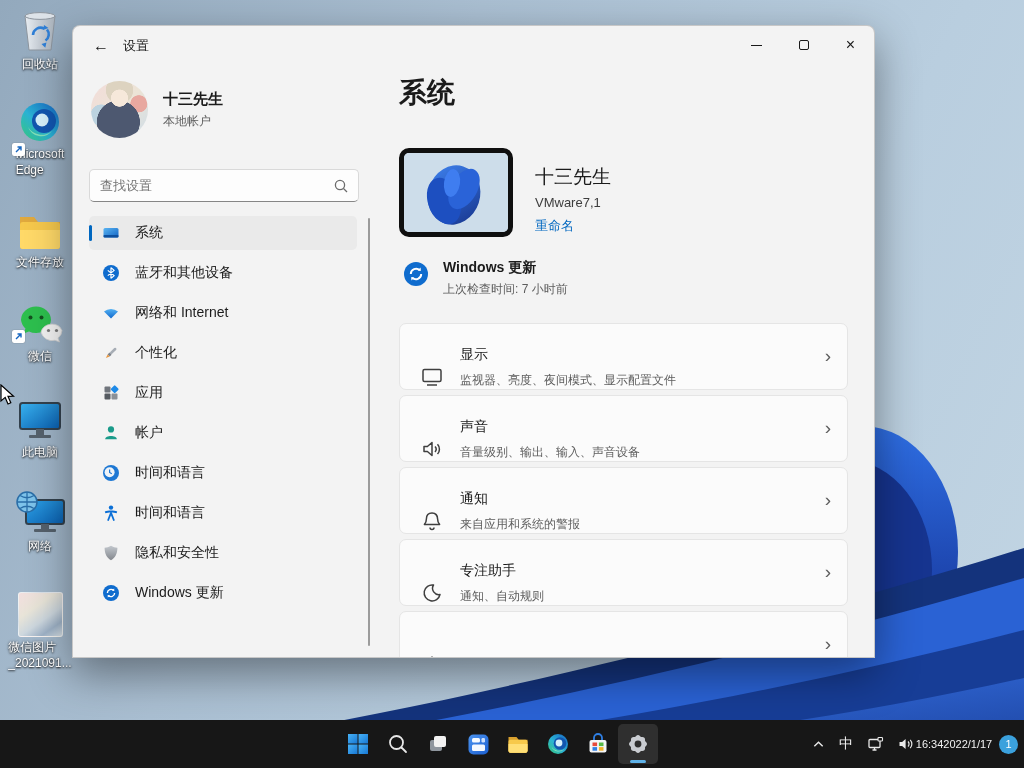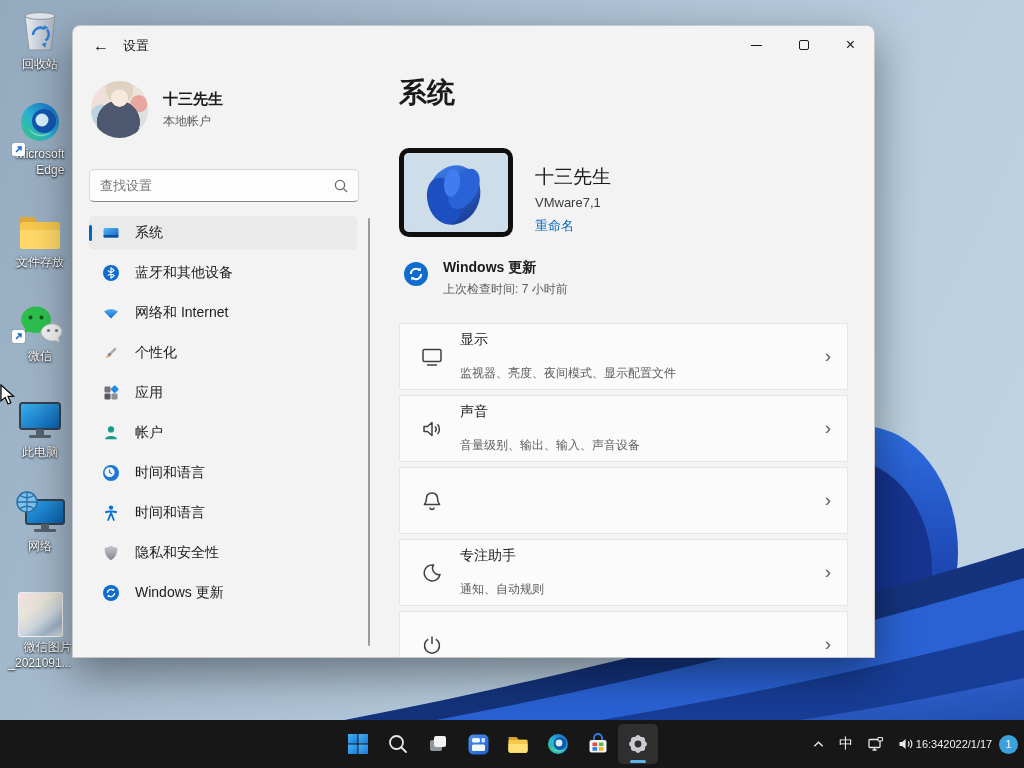--- a/index.html
+++ b/index.html
@@ -3,21 +3,21 @@
 <meta charset="utf-8">
 <style>
   * { margin:0; padding:0; box-sizing:border-box; }
   html,body { width:1024px; height:768px; overflow:hidden; font-family:"Liberation Sans",sans-serif; }
   .desktop { position:absolute; inset:0; width:1024px; height:768px;
     background:linear-gradient(115deg,#93a9bd 0%,#aabfd2 35%,#b9cedf 70%,#c2d5e3 100%); overflow:hidden; }
   .bloom { position:absolute; left:0; top:0; pointer-events:none; }
 
   
   .dicon { position:absolute; left:2px; width:76px; display:flex; flex-direction:column; align-items:center; }
-  .dlabel { margin-top:3px; font-size:12px; color:#fff; text-align:right; line-height:1.3;
+  .dlabel { margin-top:3px; font-size:12px; color:#fff; text-align:left; line-height:1.3;
     text-shadow:0 1px 2px rgba(0,0,0,.85), 0 0 3px rgba(0,0,0,.6); }
   .thumb { width:45px; height:45px; border-radius:3px; border:1px solid rgba(255,255,255,.6);
     background:linear-gradient(145deg,#f2dede 0%,#e8e4d8 35%,#cdd7de 60%,#9fb3c8 80%,#d8e2e8 100%); }
   .shortcut { position:absolute; left:10px; bottom:22px; width:13px; height:13px; background:#fff; border-radius:2px;
     display:flex; align-items:center; justify-content:center; box-shadow:0 0 1px rgba(0,0,0,.5); }
   .cursor { position:absolute; left:0px; top:384px; }
 
   
   .win { position:absolute; left:72px; top:25px; width:803px; height:633px; background:#f3f3f3;
     border:1px solid rgba(0,0,0,.18); border-radius:8px 8px 0 0; box-shadow:0 16px 44px rgba(0,0,0,.42); overflow:hidden; }
@@ -67,25 +67,25 @@
   .dev { margin-left:22px; padding-top:16px; }
   .dname { font-size:19px; color:#1b1b1b; }
   .dmodel { margin-top:5px; font-size:13px; color:#3d3d3d; }
   .rename { display:inline-block; margin-top:7px; font-size:13px; color:#0067C0; text-decoration:none; }
   .update-row { position:absolute; left:6px; top:233px; display:flex; align-items:flex-start; }
   .update-row svg { margin-top:2px; }
   .utitle { margin-left:14px; font-size:14px; font-weight:700; color:#1b1b1b; }
   .ustatus { margin-left:14px; margin-top:4px; font-size:12px; color:#5d5d5d; }
   .cards { position:absolute; left:2px; top:297px; width:449px; }
   .card { position:relative; height:67px; margin-bottom:5px; background:#fbfbfb; border:1px solid #e5e5e5;
-    border-radius:2px; display:flex; align-items:center; }
+    border-radius:7px; display:flex; align-items:flex-end; }
   .cicon { margin-left:20px; width:24px; height:24px; }
   .ctext { margin-left:16px; }
   .ctitle { font-size:14px; color:#1b1b1b; }
-  .cdesc { margin-top:16px; font-size:12px; color:#5d5d5d; }
+  .cdesc { margin-top:8px; font-size:12px; color:#5d5d5d; }
   .chev { position:absolute; right:16px; top:50%; transform:translateY(-54%); font-size:19px; color:#5d5d5d; }
 
   
   .taskbar { position:absolute; left:0; bottom:0; width:1024px; height:48px; background:#171717; }
   .tb-center { position:absolute; left:338px; top:4px; display:flex; }
   .tbtn { width:40px; height:40px; border-radius:5px; display:flex; align-items:center; justify-content:center; position:relative; }
   .tbtn.active { background:#2f2f2f; }
   .tbtn.active::after { content:''; position:absolute; bottom:1px; left:50%; transform:translateX(-50%);
     width:16px; height:3px; border-radius:2px; background:#5fb2e8; }
   .tb-tray { position:absolute; right:6px; top:0; height:48px; display:flex; align-items:center; }
@@ -468,20 +468,24 @@
             <div class="cdesc">音量级别、输出、输入、声音设备</div>
           </div>
           <span class="chev">›</span>
         </div>
 
         <div class="card">
           <svg class="cicon" viewBox="0 0 24 24" fill="none" stroke="#3f3f3f" stroke-width="1.5">
             <path d="M12 4 c-3.4 0 -5.6 2.4 -5.6 6 c0 3.2 -1.3 4.6 -2 5.4 h15.2 c-.7 -.8 -2 -2.2 -2 -5.4 c0 -3.6 -2.2 -6 -5.6 -6 Z" stroke-linejoin="round"></path>
             <path d="M10 18.6 a2 2 0 0 0 4 0"></path>
           </svg>
+          <div class="ctext">
+            <div class="ctitle">通知</div>
+            <div class="cdesc">来自应用和系统的警报</div>
+          </div>
           <span class="chev">›</span>
         </div>
 
         <div class="card">
           <svg class="cicon" viewBox="0 0 24 24" fill="none" stroke="#3f3f3f" stroke-width="1.5">
             <path d="M13.5 4 a8 8 0 1 0 6.5 9.5 a6.3 6.3 0 0 1 -6.5 -9.5 Z" stroke-linejoin="round"></path>
           </svg>
           <div class="ctext">
             <div class="ctitle">专注助手</div>
             <div class="cdesc">通知、自动规则</div>

